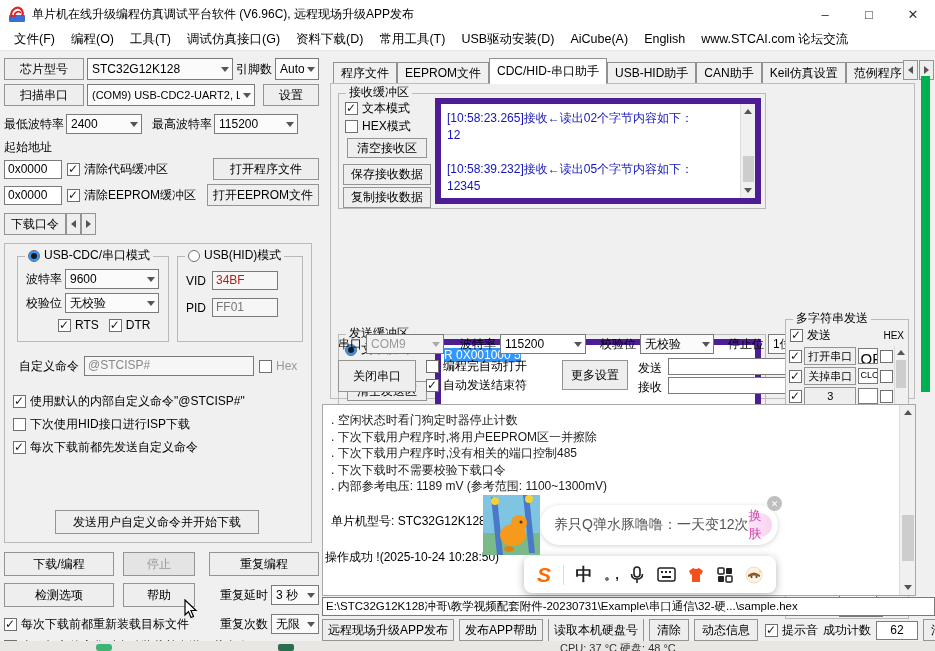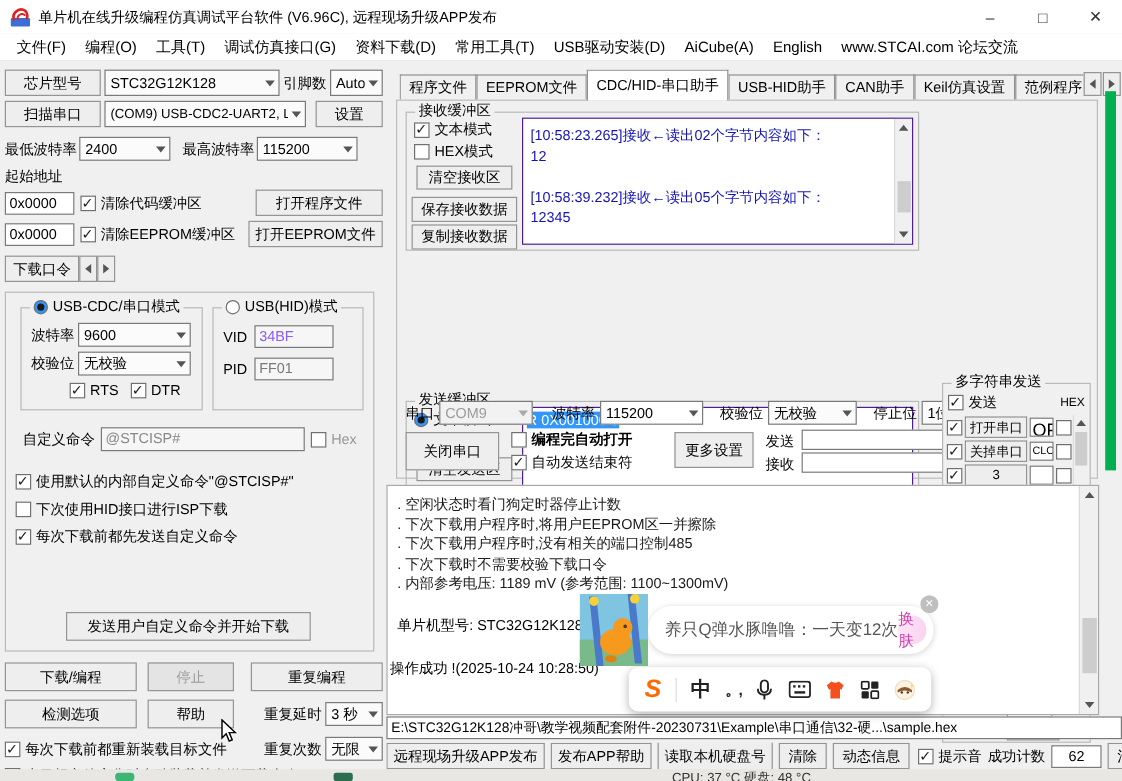--- a/index.html
+++ b/index.html
@@ -35,21 +35,21 @@
   #left{position:absolute;left:4px;top:52px;width:315px;}
   .row{display:flex;align-items:center;}
   
   .tab{height:22px;margin-top:4px;display:flex;align-items:center;padding:0 7px;border:1px solid #919191;border-bottom:none;background:#f0f0f0;white-space:nowrap;box-sizing:border-box;}
   .tab.active{height:26px;margin-top:0;background:#fff;position:relative;z-index:3;}
   
   .vscroll{position:absolute;width:15px;background:#f0f0f0;border-left:1px solid #dcdcdc;box-sizing:border-box;}
   .sarr{height:15px;display:flex;align-items:center;justify-content:center;}
   .thumb{position:absolute;left:2px;width:11px;background:#cdcdcd;}
   
-  .tarea{background:#fff;border:1px solid #4c1d95;box-sizing:border-box;overflow:hidden;}
+  .tarea{background:#fff;border:6px solid #4c1d95;box-sizing:border-box;overflow:hidden;}
   .bluetext{color:#1414b8;}
   .sel{background:#3297fd;color:#fff;}
   
   #ime{position:absolute;left:524px;top:556px;width:252px;height:37px;background:#fff;border-radius:8px;box-shadow:0 2px 8px rgba(0,0,0,.3);display:flex;align-items:center;justify-content:space-between;padding:0 13px;box-sizing:border-box;z-index:8;}
   
   #ad-bubble{position:absolute;left:540px;top:505px;width:238px;height:40px;background:#fff;border-radius:20px;box-shadow:0 1px 5px rgba(0,0,0,.18);display:flex;align-items:center;padding:0 6px 0 14px;box-sizing:border-box;z-index:7;}
   .pill{margin-left:auto;width:42px;height:24px;border-radius:12px;background:linear-gradient(90deg,#fde6f6,#f9d3f0);color:#d63fb0;display:flex;align-items:center;justify-content:center;font-size:13px;}
 </style>
 </head>
 <body>
@@ -176,21 +176,21 @@
             </span>
         </div>
       </div>
       <div class="groupbox" style="position:absolute;left:172px;top:12px;width:126px;height:86px;">
         <span class="legend chk">
           <span class="radio"></span>
           <span>USB(HID)模式</span>
         </span>
         <div class="row" style="margin:14px 0 0 8px;gap:6px;">
           <span class="lbl">VID</span>
-          <div class="input" style="width:66px;height:19px;background:#f6f6f6;color:#8b5cf6;">34BF</div>
+          <div class="input" style="width:66px;height:19px;background:#f6f6f6;color:#b91c1c;">34BF</div>
         </div>
         <div class="row" style="margin:8px 0 0 8px;gap:6px;">
           <span class="lbl">PID</span>
           <div class="input" style="width:66px;height:19px;background:#f6f6f6;color:#777;">FF01</div>
         </div>
       </div>
       <div class="row" style="position:absolute;left:14px;top:112px;gap:5px;width:286px;">
         <span class="lbl">自定义命令</span>
         <div class="input" style="width:170px;height:20px;background:#f6f6f6;color:#888;">@STCISP#</div>
         <span class="chk" style="color:#999;">
@@ -346,21 +346,21 @@
     </div>
     <span class="lbl" style="margin-left:10px;">停止位</span>
     <div class="combo" style="width:74px;">
       <span class="cv">1位</span>
         <span class="tri-d"></span>
     </div>
   </div>
 
   <div class="abs" style="left:338px;top:358px;width:572px;height:36px;">
     <div class="btn" style="position:absolute;left:0;top:2px;width:78px;height:32px;">关闭串口</div>
-    <div class="chk" style="position:absolute;left:88px;top:0;font-weight:bold;">
+    <div class="chk" style="position:absolute;left:88px;top:0;">
       <span class="box"></span>
       <span>编程完自动打开</span>
     </div>
     <div class="chk" style="position:absolute;left:88px;top:19px;">
       <span class="box checked"></span>
       <span>自动发送结束符</span>
     </div>
     <div class="btn" style="position:absolute;left:224px;top:2px;width:66px;height:30px;">更多设置</div>
     <span class="lbl" style="position:absolute;left:300px;top:2px;">发送</span>
     <div class="input" style="position:absolute;left:330px;top:0;width:148px;height:17px;text-align:right;">394</div>

